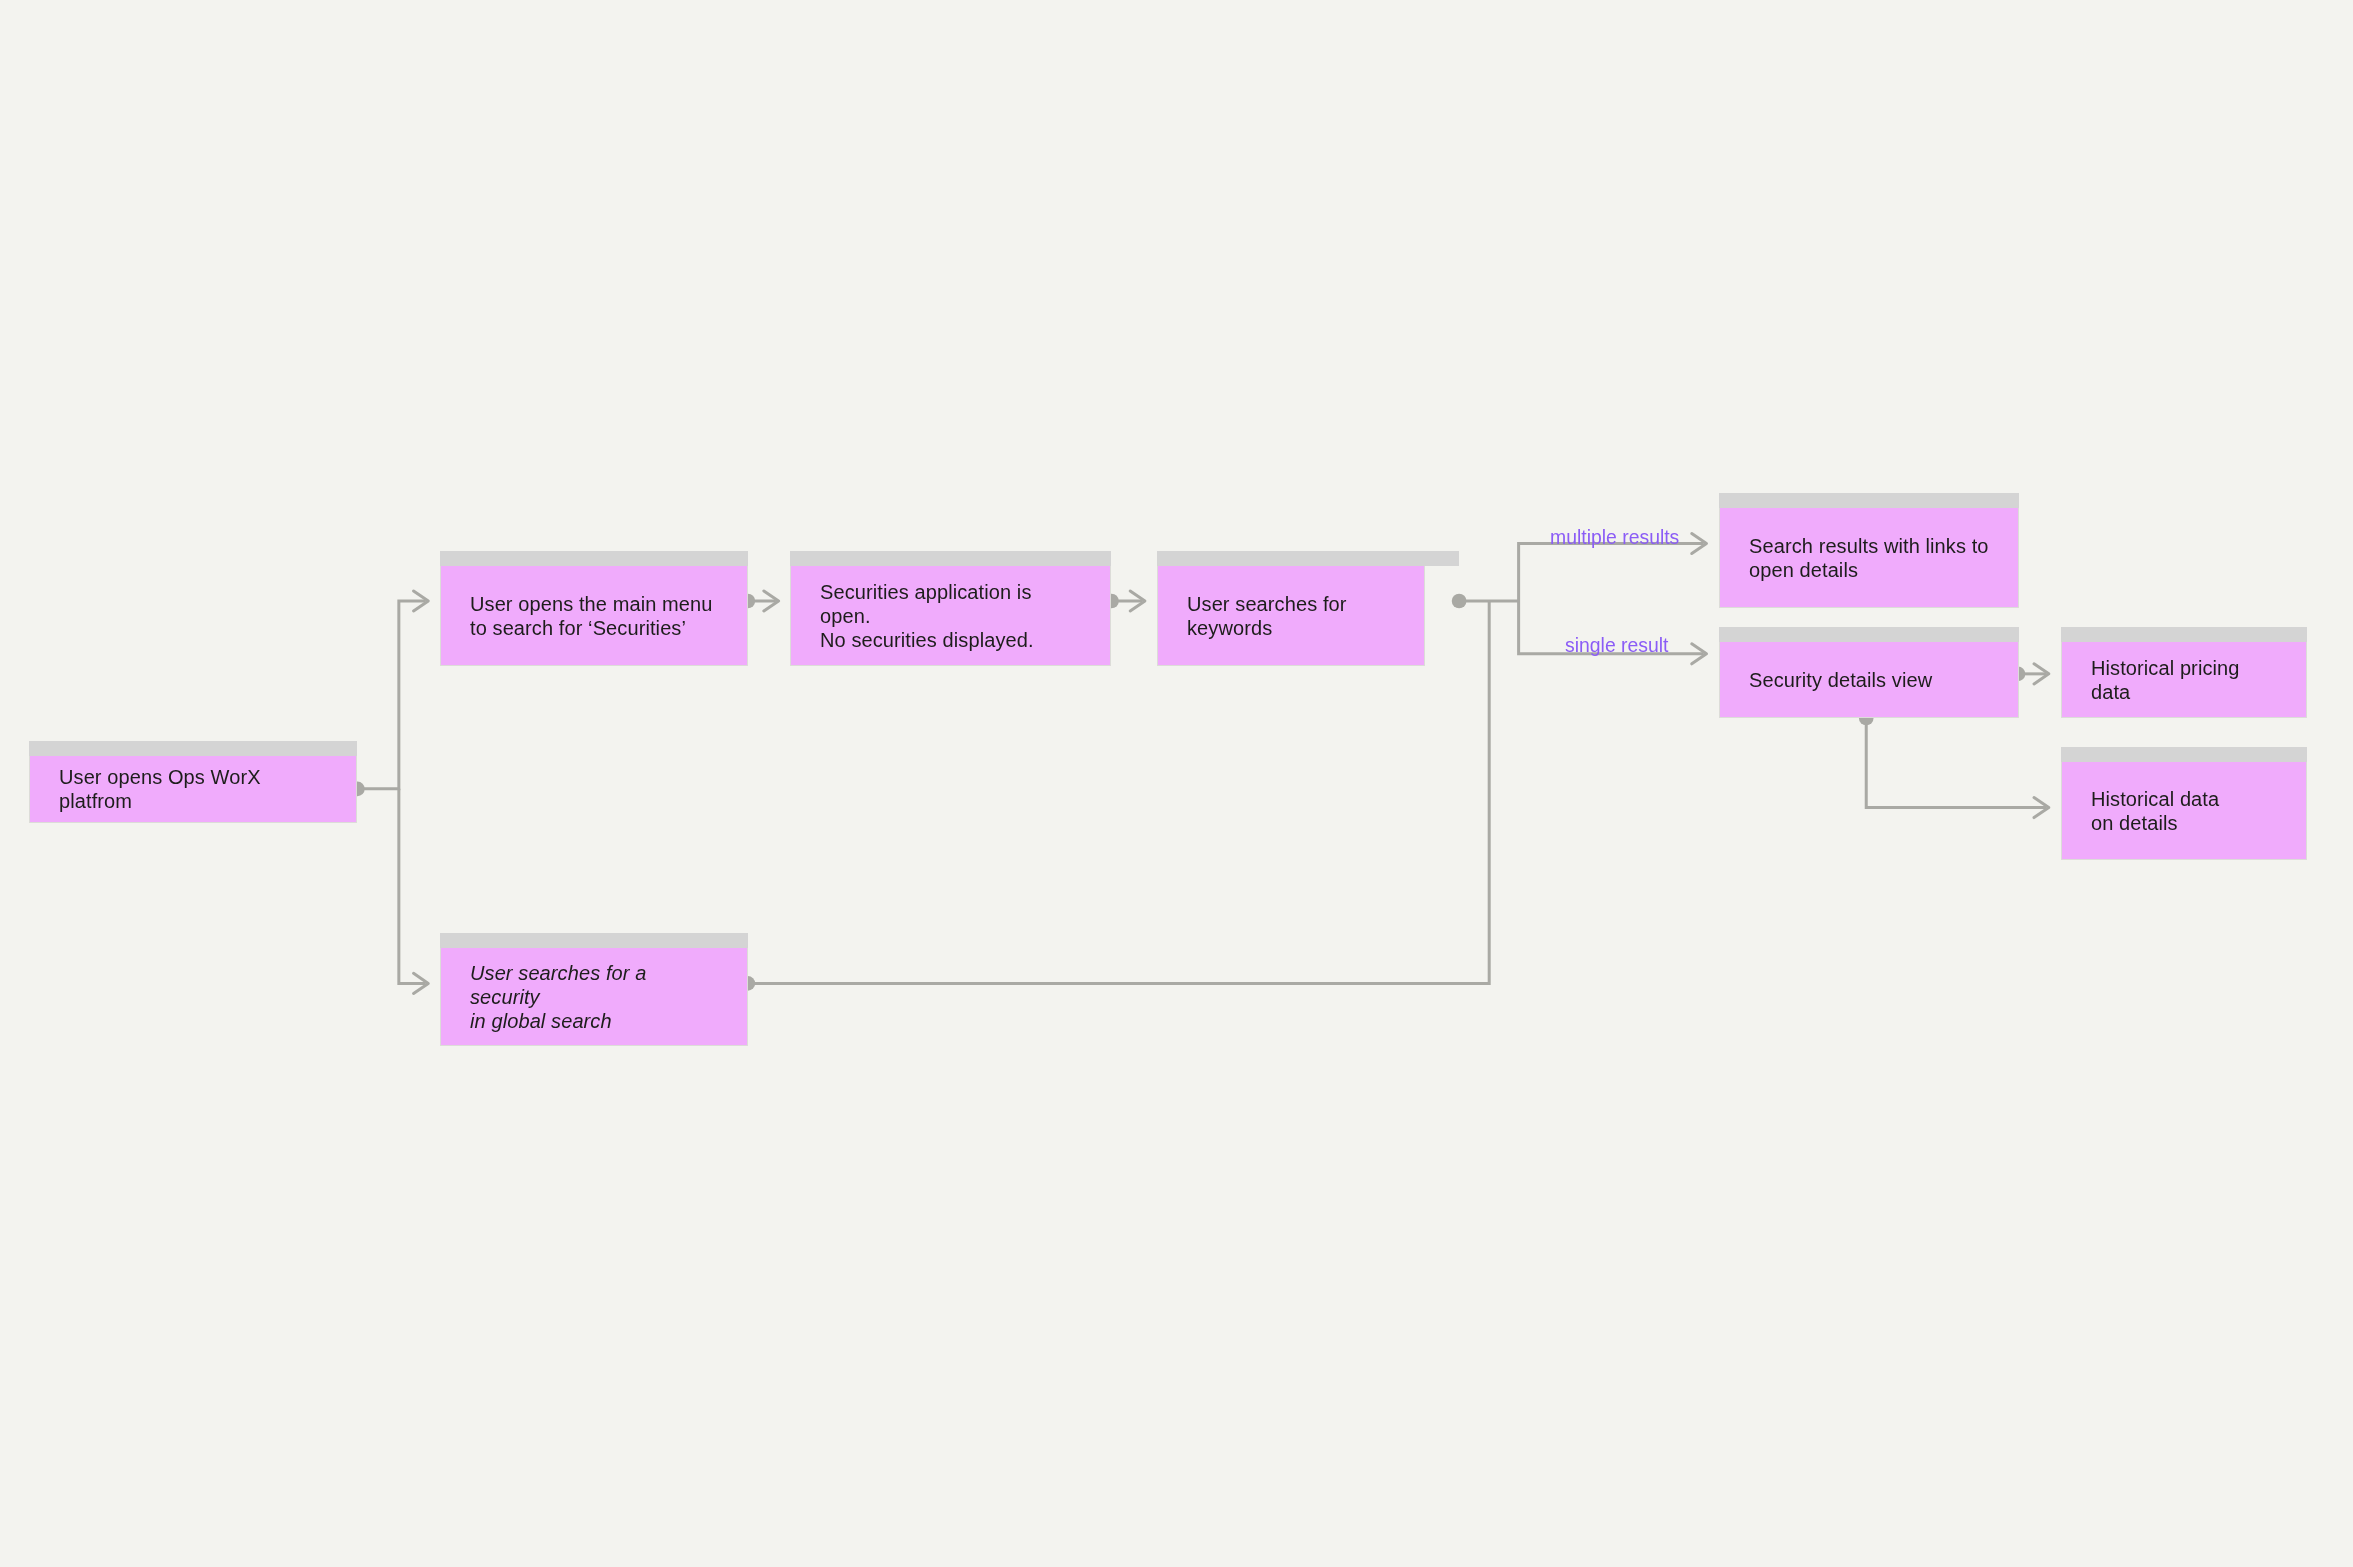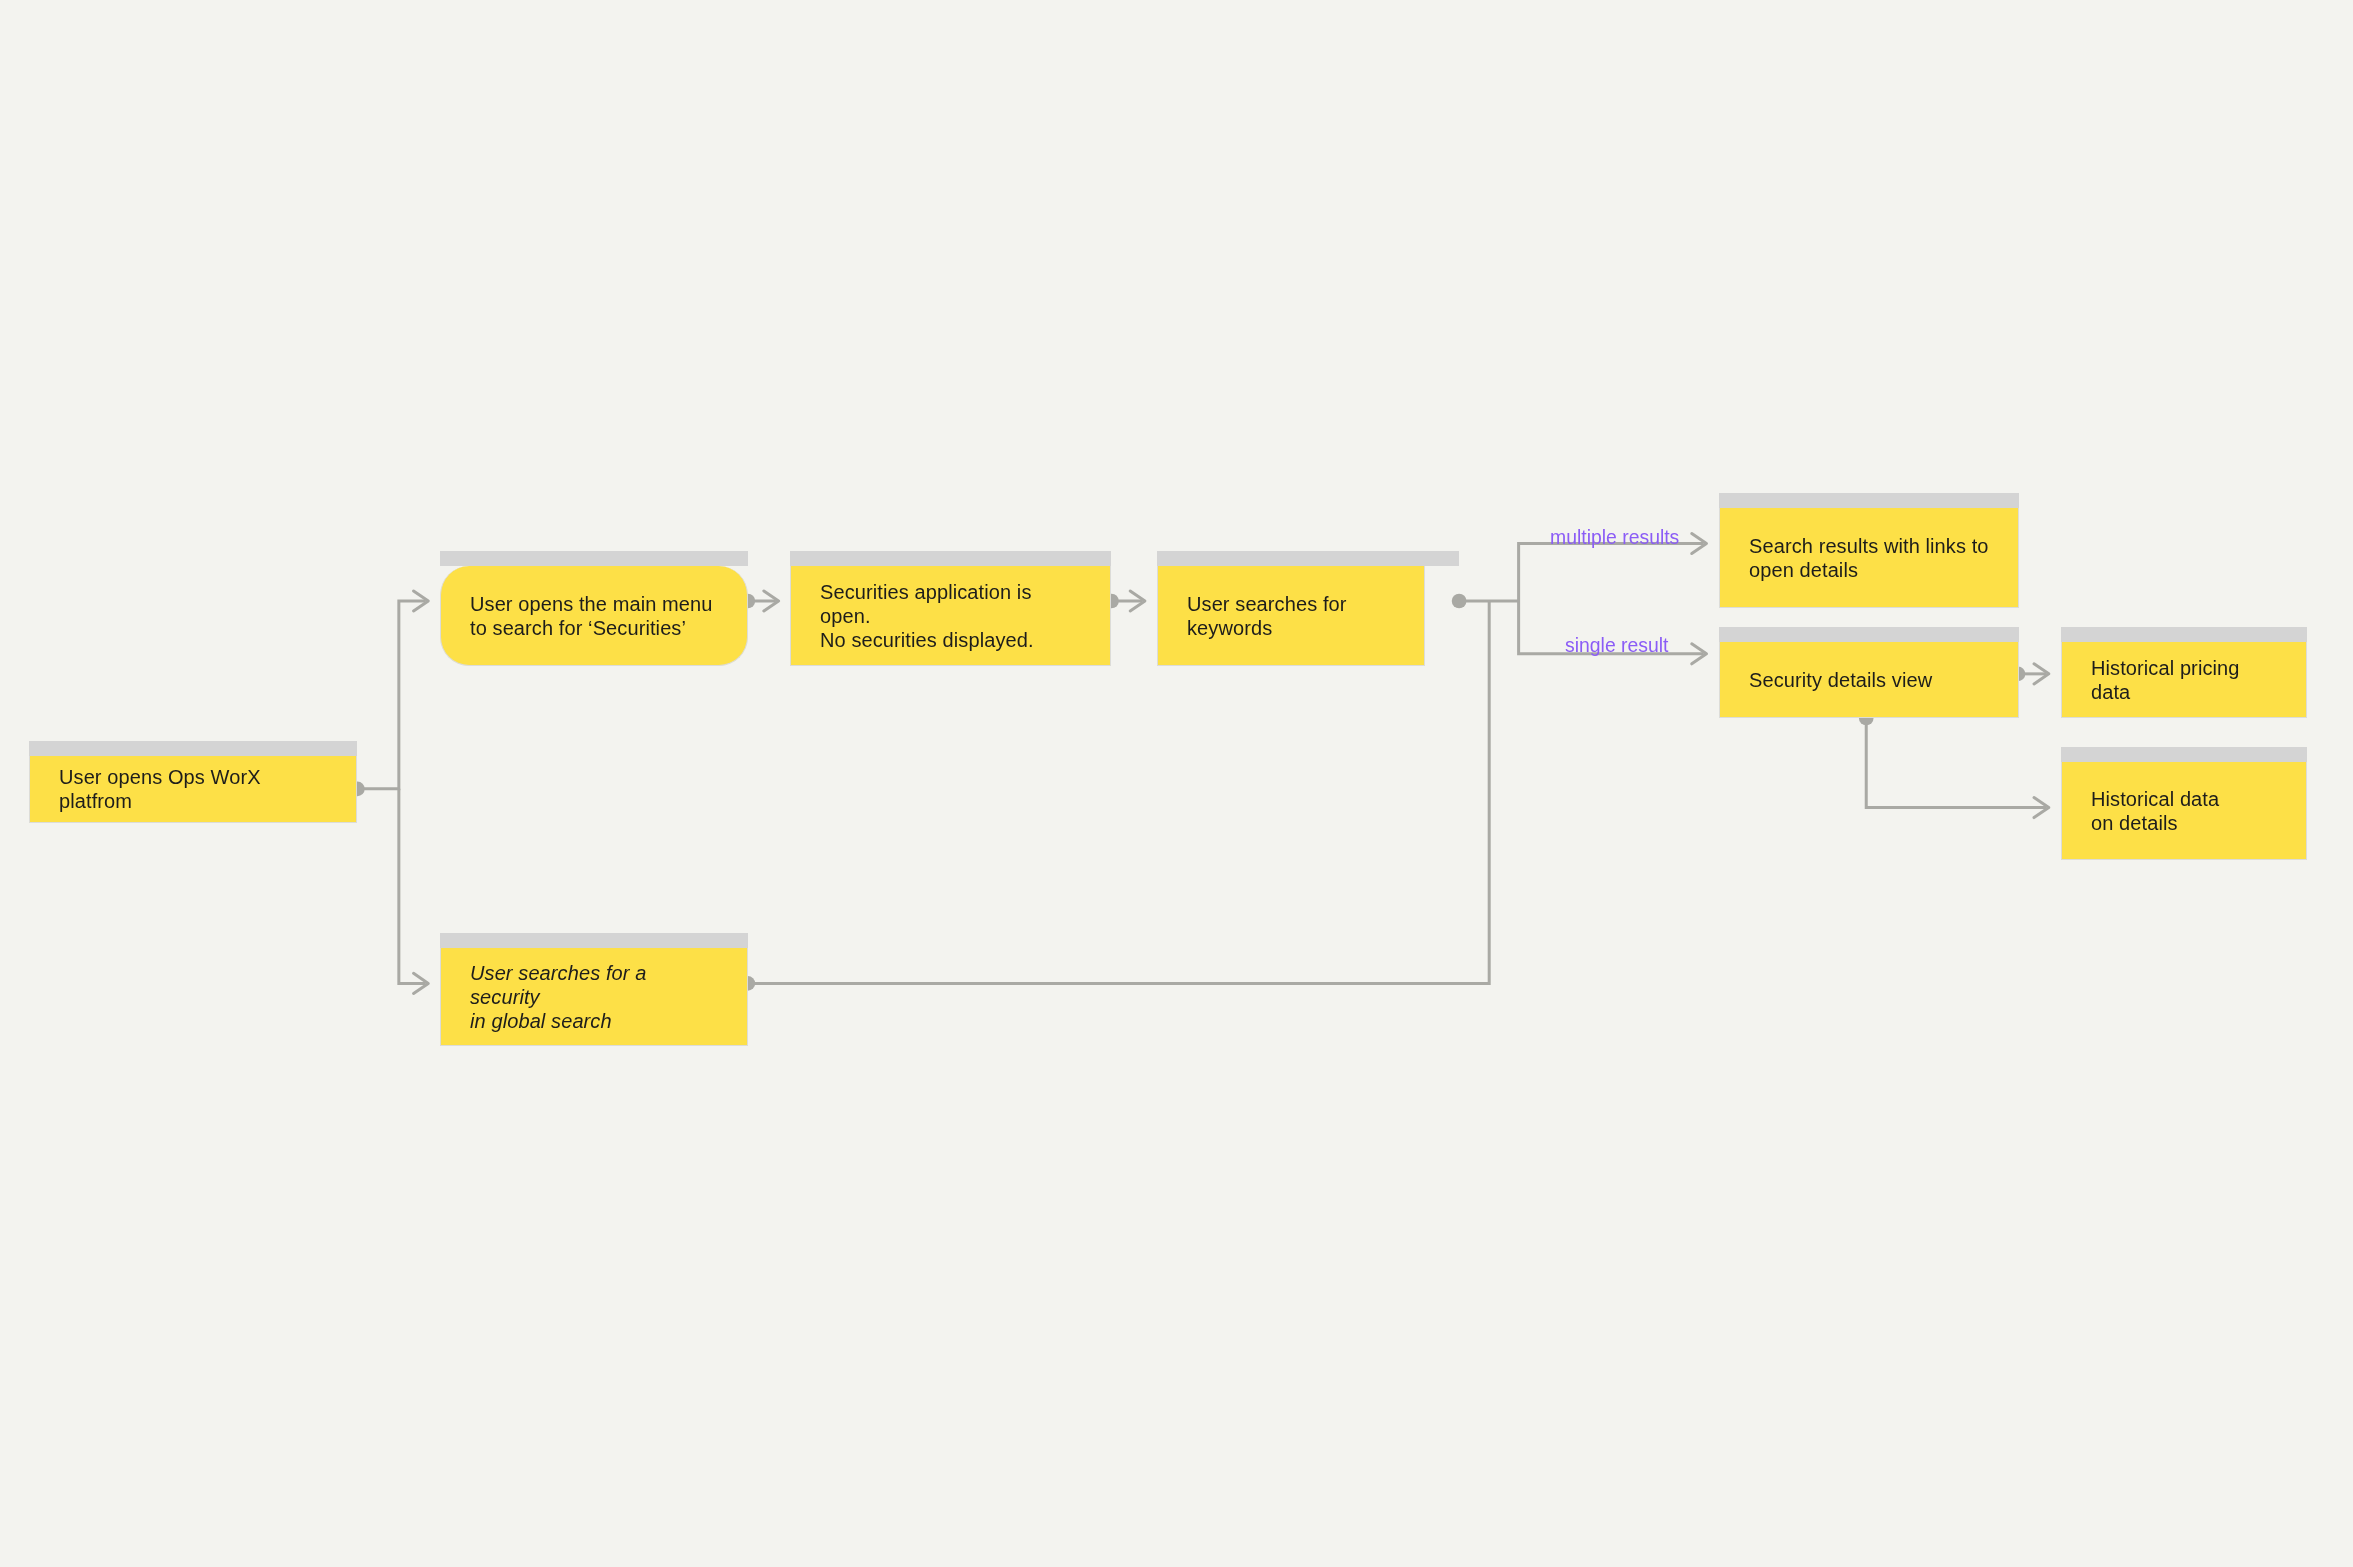--- a/index.html
+++ b/index.html
@@ -22,21 +22,21 @@
   #edges {
     position: absolute;
     left: 0;
     top: 0;
     width: 2354px;
     height: 1567px;
   }
   .node {
     position: absolute;
     box-sizing: border-box;
-    background: #fde047;
+    background: #f0abfc;
     border: 0.7px solid #dcdcd8;
     border-top: none;
     display: flex;
     align-items: center;
     z-index: 3;
   }
   .node-header {
     position: absolute;
     left: -0.7px;
     top: -14.7px;
@@ -113,21 +113,21 @@
       <circle cx="3018" cy="1008" r="11"></circle>
       <circle cx="2791" cy="1074" r="11"></circle>
     </g>
   </svg>
 
   <div class="node" style="left:29px; top:756px; width:328px; height:67px;">
     <div class="node-header" style="width:328px;"></div>
     <div class="node-label">User opens Ops WorX platfrom</div>
   </div>
 
-  <div class="node" style="left:440px; top:566px; width:308px; height:100px;border-radius:29px;">
+  <div class="node" style="left:440px; top:566px; width:308px; height:100px;">
     <div class="node-header" style="width:308px;"></div>
     <div class="node-label">User opens the main menu
 to search for ‘Securities’</div>
   </div>
 
   <div class="node" style="left:790px; top:566px; width:321px; height:100px;">
     <div class="node-header" style="width:321px;"></div>
     <div class="node-label">Securities application is open.
 No securities displayed.</div>
   </div>

